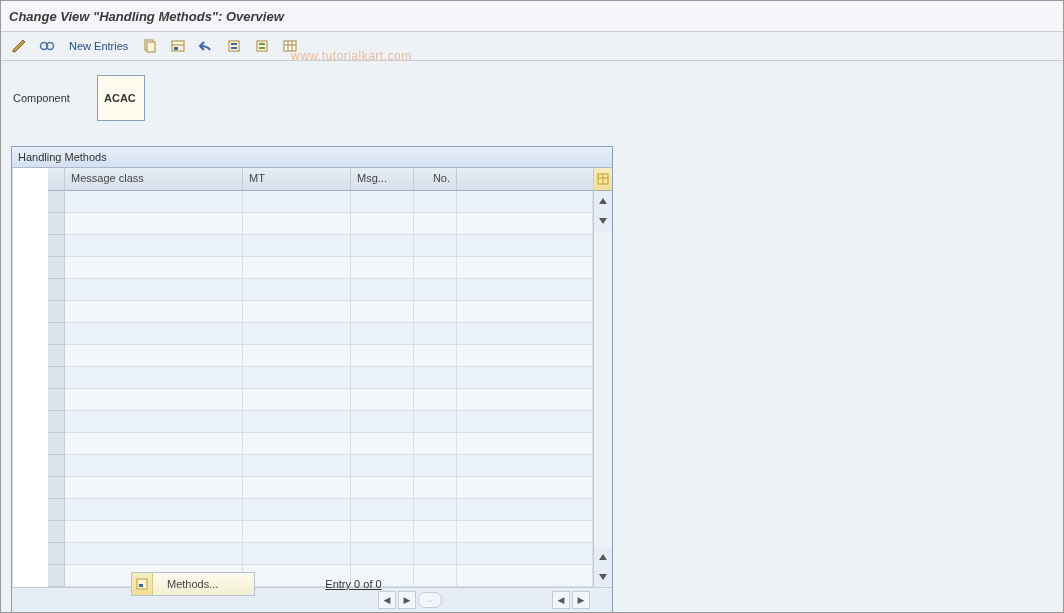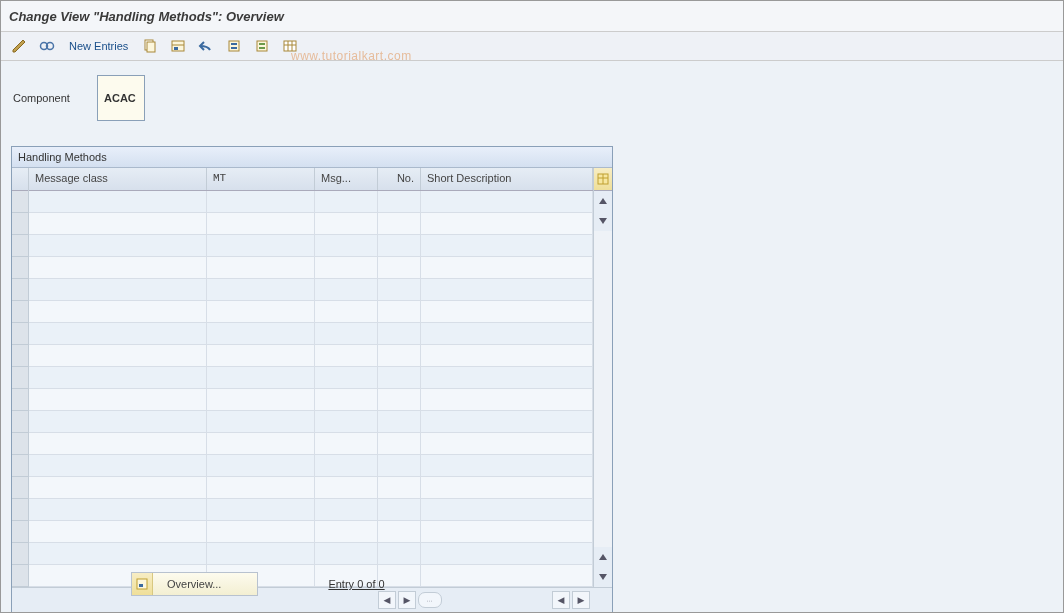--- a/index.html
+++ b/index.html
@@ -10,32 +10,32 @@
   .tbtn{display:inline-flex;align-items:center;justify-content:center;height:20px;padding:0 4px;cursor:pointer;border-radius:2px;}
   .tbtn svg{display:block;}
   .tbtn.text{padding:0 6px;color:#1a4f8a;}
   .watermark{position:absolute;left:290px;top:48px;font-size:12px;color:#e5b38c;letter-spacing:0.5px;font-family:Arial;pointer-events:none;opacity:.85;}
   .content{padding:14px 10px 10px 10px;height:calc(100% - 58px);background:#edf2f7;position:relative;box-sizing:border-box;}
   .field-row{display:flex;align-items:center;gap:24px;margin-bottom:25px;padding-left:2px;}
   .field-label{min-width:60px;}
   .field-value{border:1px solid #8aa0b8;background:#fdfbee;padding:14px 6px;height:16px;min-width:34px;display:inline-flex;align-items:center;color:#333;font-weight:bold;}
   .grid-panel{width:600px;border:1px solid #8aa0b8;background:#fff;box-shadow:inset 0 0 0 1px #d8e1eb;}
   .grid-caption{background:linear-gradient(#e8effa, #d4e0f0);border-bottom:1px solid #aab9cc;padding:4px 6px;font-weight:normal;}
-  .grid-body{display:flex;}
+  .grid-body{display:flex;padding-left:36px;}
   .rowsel-col{width:16px;border-right:1px solid #c2ccd6;background:#dde3ea;}
   .rowsel-cell{height:21px;border-bottom:1px solid #c2ccd6;}
   .rowsel-header{height:22px;border-bottom:1px solid #aab;background:linear-gradient(#e6edf5,#d7e0ec);}
   .cols{flex:1;overflow:hidden;}
   .header-row{display:flex;height:22px;border-bottom:1px solid #aab;background:linear-gradient(#e6edf5,#d7e0ec);}
   .hcell{border-right:1px solid #c2ccd6;padding:4px 6px;color:#444;white-space:nowrap;overflow:hidden;text-overflow:ellipsis;}
   .data-rows .drow{display:flex;height:21px;border-bottom:1px solid #d7dee7;}
   .data-rows .drow:nth-child(odd){background:#eaf1f8;}
   .data-rows .drow:nth-child(even){background:#f3f7fb;}
   .dcell{border-right:1px solid #d7dee7;padding:3px 6px;overflow:hidden;}
-  .c0{width:165px;} .c1{width:95px;font-family:Liberation Mono, monospace;} .c2{width:50px;} .c3{width:30px;text-align:right;} .c4{flex:1;}
+  .c0{width:165px;} .c1{width:95px;} .c2{width:50px;} .c3{width:30px;text-align:right;} .c4{flex:1;}
   .right-ctrl{width:18px;border-left:1px solid #c2ccd6;display:flex;flex-direction:column;}
   .cfg-btn{height:22px;border-bottom:1px solid #aab;background:linear-gradient(#f7edc4,#efdf99);display:flex;align-items:center;justify-content:center;cursor:pointer;}
   .scroll-btn{height:20px;display:flex;align-items:center;justify-content:center;cursor:pointer;color:#556;background:#e6edf5;}
   .scroll-spacer{flex:1;background:#eef2f7;}
   .grid-footer{height:24px;background:#e6edf5;border-top:1px solid #c2ccd6;display:flex;align-items:center;padding:0 6px;position:relative;}
   .hscroll-group{display:flex;gap:2px;align-items:center;}
   .hscroll-group.left{margin-left:360px;}
   .hscroll-group.right{position:absolute;right:22px;}
   .arrow-btn{width:16px;height:16px;display:flex;align-items:center;justify-content:center;border:1px solid #c2ccd6;background:#f2f6fb;cursor:pointer;font-size:9px;color:#556;}
   .handle-btn{width:22px;height:14px;border:1px solid #c2ccd6;border-radius:7px;background:#f2f6fb;cursor:pointer;display:flex;align-items:center;justify-content:center;font-size:6px;letter-spacing:1px;color:#889;}
@@ -146,21 +146,20 @@
             <div class="rowsel-cell"></div>
             <div class="rowsel-cell"></div>
           </div>
       </div>
       <div class="cols">
         <div class="header-row">
           <div class="hcell c0">Message class</div>
           <div class="hcell c1">MT</div>
           <div class="hcell c2">Msg...</div>
           <div class="hcell c3">No.</div>
-          <div class="hcell c4">Short Description</div>
         </div>
         <div class="data-rows" id="data-rows">
             <div class="drow">
               <div class="dcell c0"></div>
               <div class="dcell c1"></div>
               <div class="dcell c2"></div>
               <div class="dcell c3"></div>
               <div class="dcell c4"></div>
             </div>
             <div class="drow">
@@ -321,18 +320,18 @@
   </div>
 
   <div class="bottom-bar">
     <span class="pos-btn">
       <span class="icon-part">
         <svg width="12" height="12">
             <rect x="1" y="1" width="10" height="10" fill="#fcf6dc" stroke="#c0a030"></rect>
             <rect x="3" y="6" width="4" height="3" fill="#3b6aa0"></rect>
           </svg>
       </span>
-      <span class="txt-part">Overview...</span>
+      <span class="txt-part">Methods...</span>
     </span>
     <span class="entry-status">Entry 0 of 0</span>
   </div>
 
 </div>
 
 </body></html>

